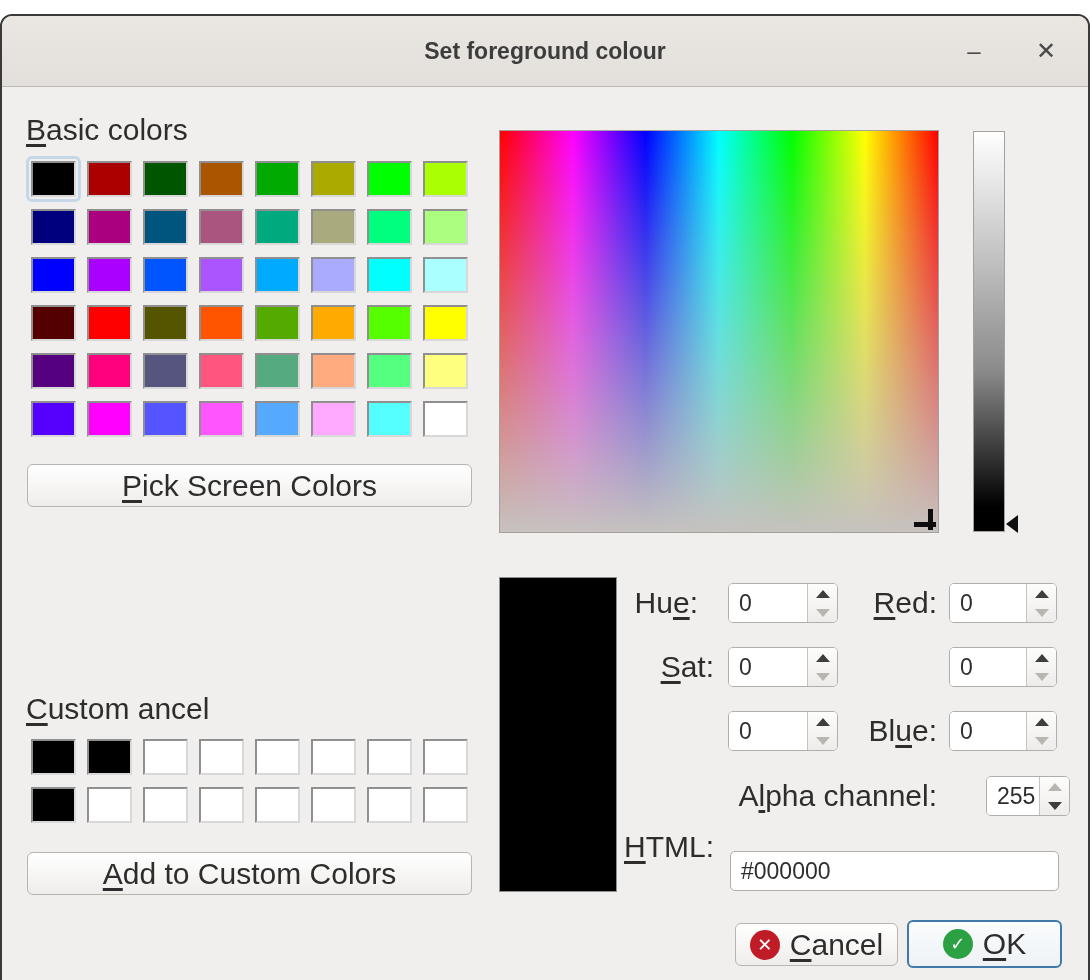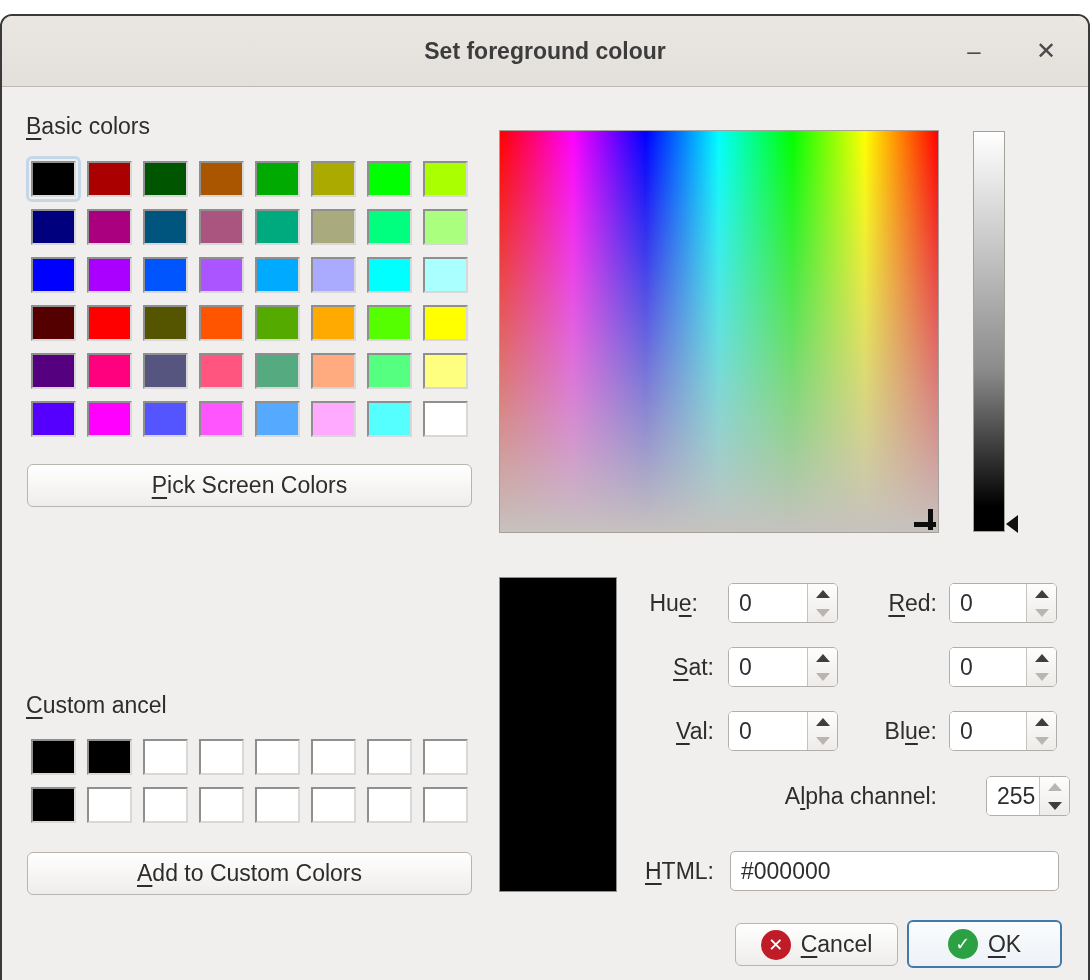--- a/index.html
+++ b/index.html
@@ -24,21 +24,21 @@
     position:relative;
   }
   .title { font-size:23px; font-weight:bold; color:#3c3c3c; }
   .win-controls {
     position:absolute; right:28px; top:0; height:100%;
     display:flex; align-items:center; gap:44px;
   }
   .win-btn { font-size:24px; color:#4a4a4a; width:28px; text-align:center; cursor:default; line-height:1; }
   .content { position:relative; height:905px; }
 
-  .mn-label { font-size:23px; color:#2d2d2d; white-space:nowrap; }
+  .mn-label { font-size:30px; color:#2d2d2d; white-space:nowrap; }
   .mn { text-decoration:underline; text-underline-offset:4px; }
 
   .abs { position:absolute; }
 
   .swatch-grid { display:grid; grid-template-columns:repeat(8,45px); gap:12px 11px; }
   .swatch {
     width:45px; height:36px;
     border:2px solid;
     border-color:#8f8f8f #d8d8d8 #d8d8d8 #8f8f8f;
     background-clip:padding-box;
@@ -241,21 +241,20 @@
       <div class="spin-buttons">
         <div class="spin-half" data-enabled="true">
             <i class="tri-up"></i>
           </div>
         <div class="spin-half" data-enabled="false">
             <i class="tri-down"></i>
           </div>
       </div>
     </div>
 
-    <div class="abs mn-label rlabel" style="left:540px;top:624px;width:172px;"><span></span><span class="mn">V</span><span>al:</span></div>
     <div class="spinbox" style="left:726px;top:624px;width:110px;">
       <input class="spin-value" value="0" style="">
       <div class="spin-buttons">
         <div class="spin-half" data-enabled="true">
             <i class="tri-up"></i>
           </div>
         <div class="spin-half" data-enabled="false">
             <i class="tri-down"></i>
           </div>
       </div>
@@ -305,21 +304,21 @@
       <div class="spin-buttons">
         <div class="spin-half" data-enabled="false">
             <i class="tri-up"></i>
           </div>
         <div class="spin-half" data-enabled="true">
             <i class="tri-down"></i>
           </div>
       </div>
     </div>
 
-    <div class="abs mn-label rlabel" style="left:540px;top:764px;width:172px;text-align:right;"><span></span><span class="mn">H</span><span>TML:</span></div>
+    <div class="abs mn-label rlabel" style="left:540px;top:740px;width:172px;text-align:right;"><span></span><span class="mn">H</span><span>TML:</span></div>
     <input class="text-field" style="left: 728px; top: 764px; width: 329px;" value="#000000">
 
     <div class="abs btn" style="left:733px;top:836px;width:163px;height:43px;">
       <span class="btn-icon" style="background: rgb(192, 28, 40);">✕</span>
       <span class="mn-label"><span></span><span class="mn">C</span><span>ancel</span></span>
     </div>
     <div class="abs btn btn-default" style="left:905px;top:833px;width:155px;height:48px;">
       <span class="btn-icon" style="background: rgb(43, 161, 67);">✓</span>
       <span class="mn-label"><span></span><span class="mn">O</span><span>K</span></span>
     </div>

